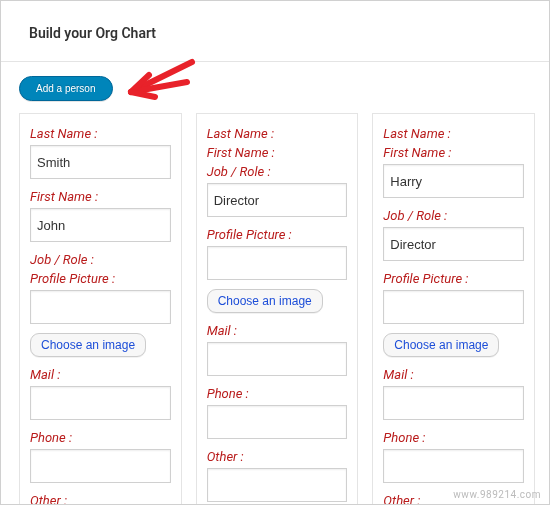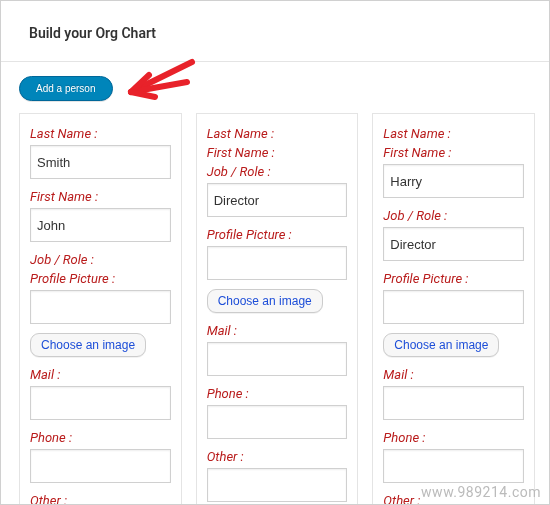--- a/index.html
+++ b/index.html
@@ -90,21 +90,21 @@
     font-size: 12px;
     cursor: pointer;
     margin-top: -4px;
     margin-bottom: 10px;
     box-shadow: 0 1px 0 rgba(0,0,0,0.05);
   }
   .watermark {
     position: absolute;
     right: 8px;
     bottom: 4px;
-    font-size: 14px;
+    font-size: 10px;
     color: #bbb;
     letter-spacing: 0.5px;
     text-align: right;
   }
 </style>
 </head>
 <body>
 
 <div class="outer">
 

